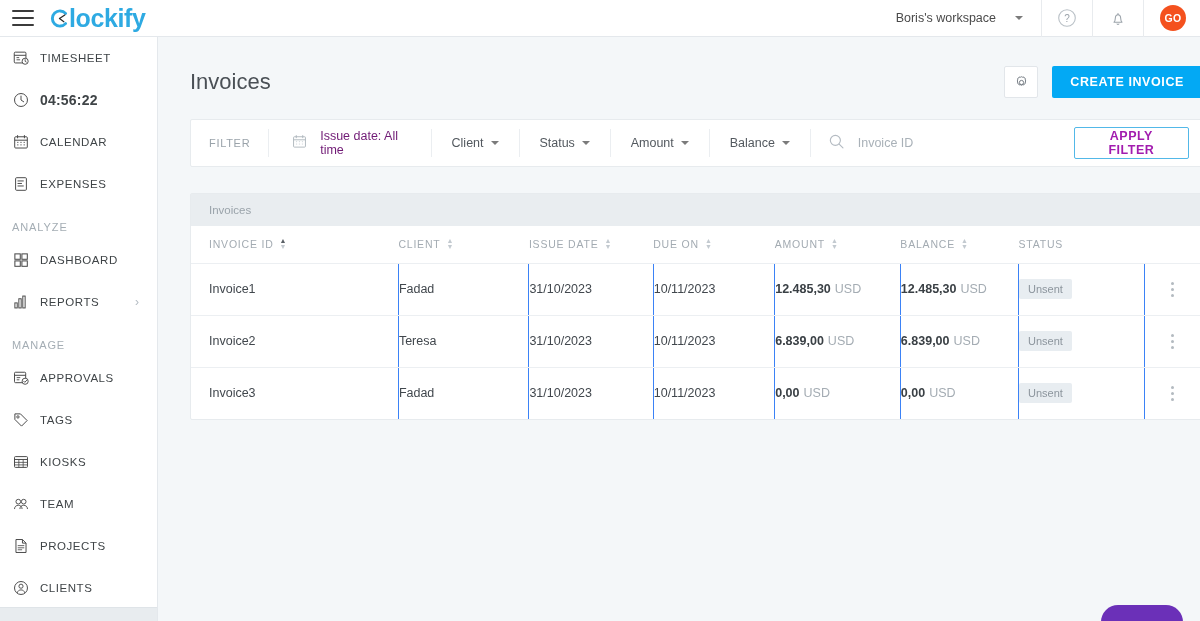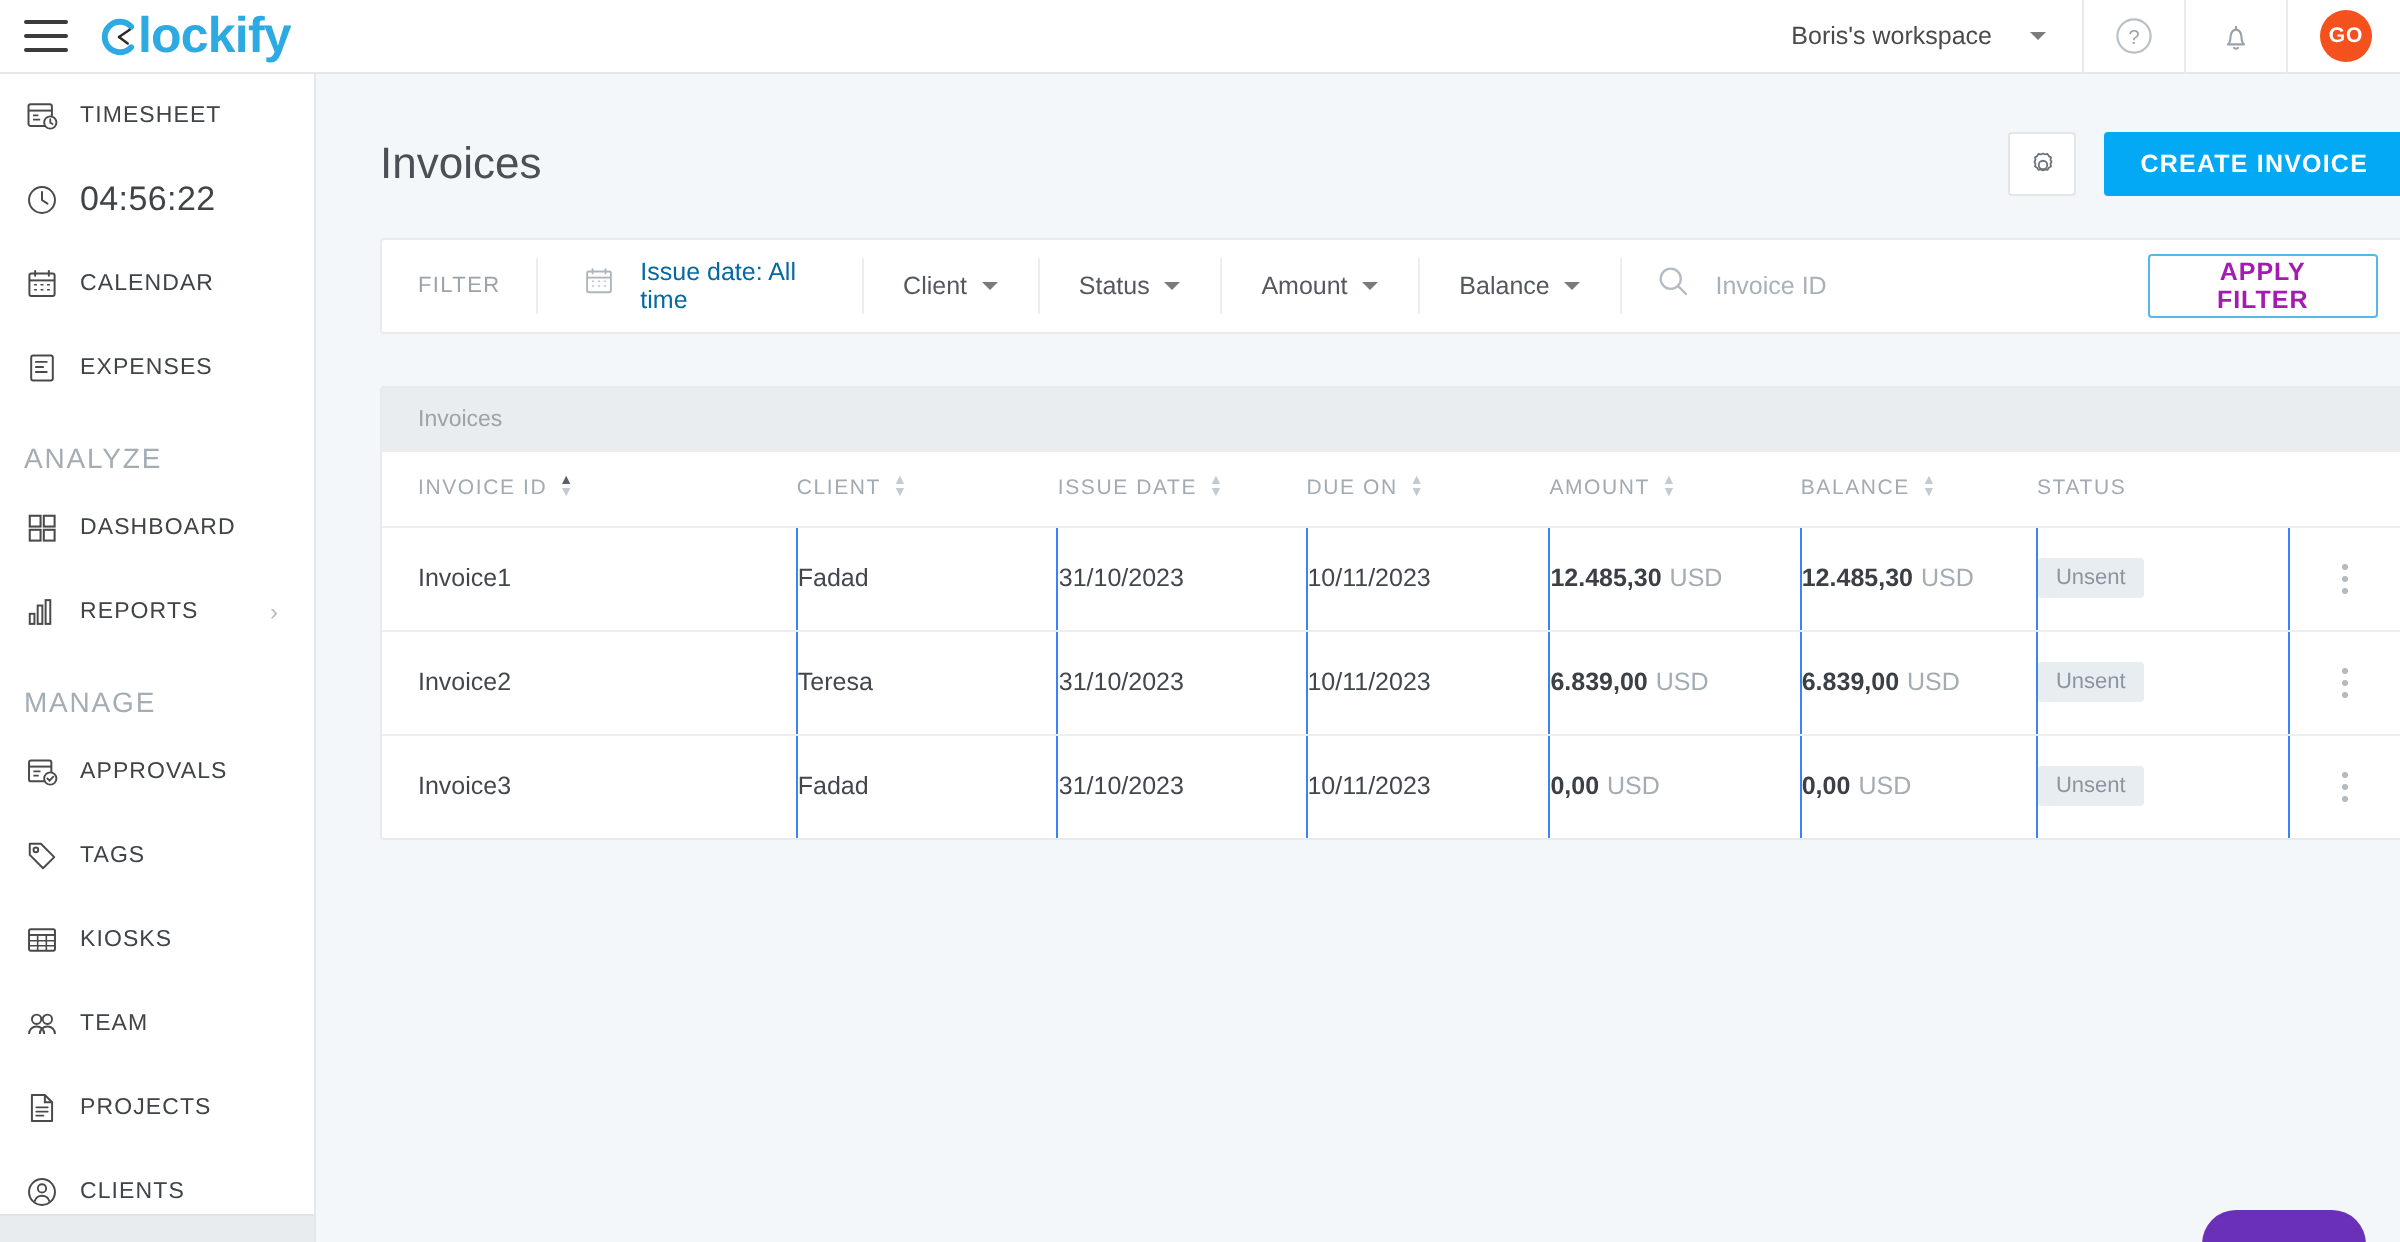--- a/index.html
+++ b/index.html
@@ -53,24 +53,24 @@
     overflow: hidden;
   }
   .nav-item {
     height: 42px; display: flex; align-items: center; padding-left: 12px;
     cursor: pointer; position: relative;
   }
   .nav-item .ico { width: 28px; display: flex; align-items: center; color: #4a4a4a; flex: 0 0 28px; }
   .nav-item .lbl {
     font-size: 11.5px; letter-spacing: .55px; color: #3f4447; text-transform: uppercase;
   }
-  .nav-item .lbl.time { text-transform: none; letter-spacing: .2px; font-size: 17px; }
+  .nav-item .lbl.time { text-transform: none; letter-spacing: .2px; font-size: 14px; font-weight: bold; }
   .nav-item .chev { margin-left: auto; margin-right: 18px; color: #b4bcc3; font-size: 12px; }
   .nav-group {
-    font-size: 14px; letter-spacing: .9px; color: #a4adb4;
+    font-size: 11px; letter-spacing: .9px; color: #a4adb4;
     padding: 16px 0 6px 12px; text-transform: uppercase;
   }
   .sidebar-foot { position: absolute; bottom: 0; left: 0; width: 157px; height: 14px;
                   background: #e8ecef; border-top: 1px solid #dfe4e8; }
 
   
   .main { position: absolute; top: 37px; left: 172px; width: 1042px; height: 584px;
           background: #f4f7f9; }
 
   .page-head { display: flex; align-items: center; padding: 22px 12px 0 18px; height: 68px; }
@@ -90,21 +90,21 @@
 
   
   .filterbar {
     margin: 14px 12px 0 18px; height: 48px; background: #fff;
     border: 1px solid #e7ebee; border-radius: 2px;
     display: flex; align-items: center;
   }
   .f-label { font-size: 11px; letter-spacing: .7px; color: #9aa3aa; padding: 0 18px; }
   .f-div { width: 1px; height: 28px; background: #ebeef1; }
   .f-date { display: flex; align-items: center; padding: 0 22px; cursor: pointer; }
-  .f-date .t { font-size: 12.5px; color: #0369a1; margin-left: 12px; }
+  .f-date .t { font-size: 12.5px; color: #701a75; margin-left: 12px; }
   .f-drop { font-size: 12.5px; color: #53595f; padding: 0 20px; cursor: pointer;
             display: flex; align-items: center; }
   .f-search { display: flex; align-items: center; padding: 0 16px; flex: 1; }
   .f-search input {
     border: none; outline: none; font-size: 12.5px; color: #53595f;
     margin-left: 12px; width: 200px; font-family: "Liberation Sans", sans-serif;
   }
   .f-search input::placeholder { color: #a9b1b8; }
   .apply-btn {
     margin-right: 12px; height: 32px; padding: 0 16px; background: #fff;

